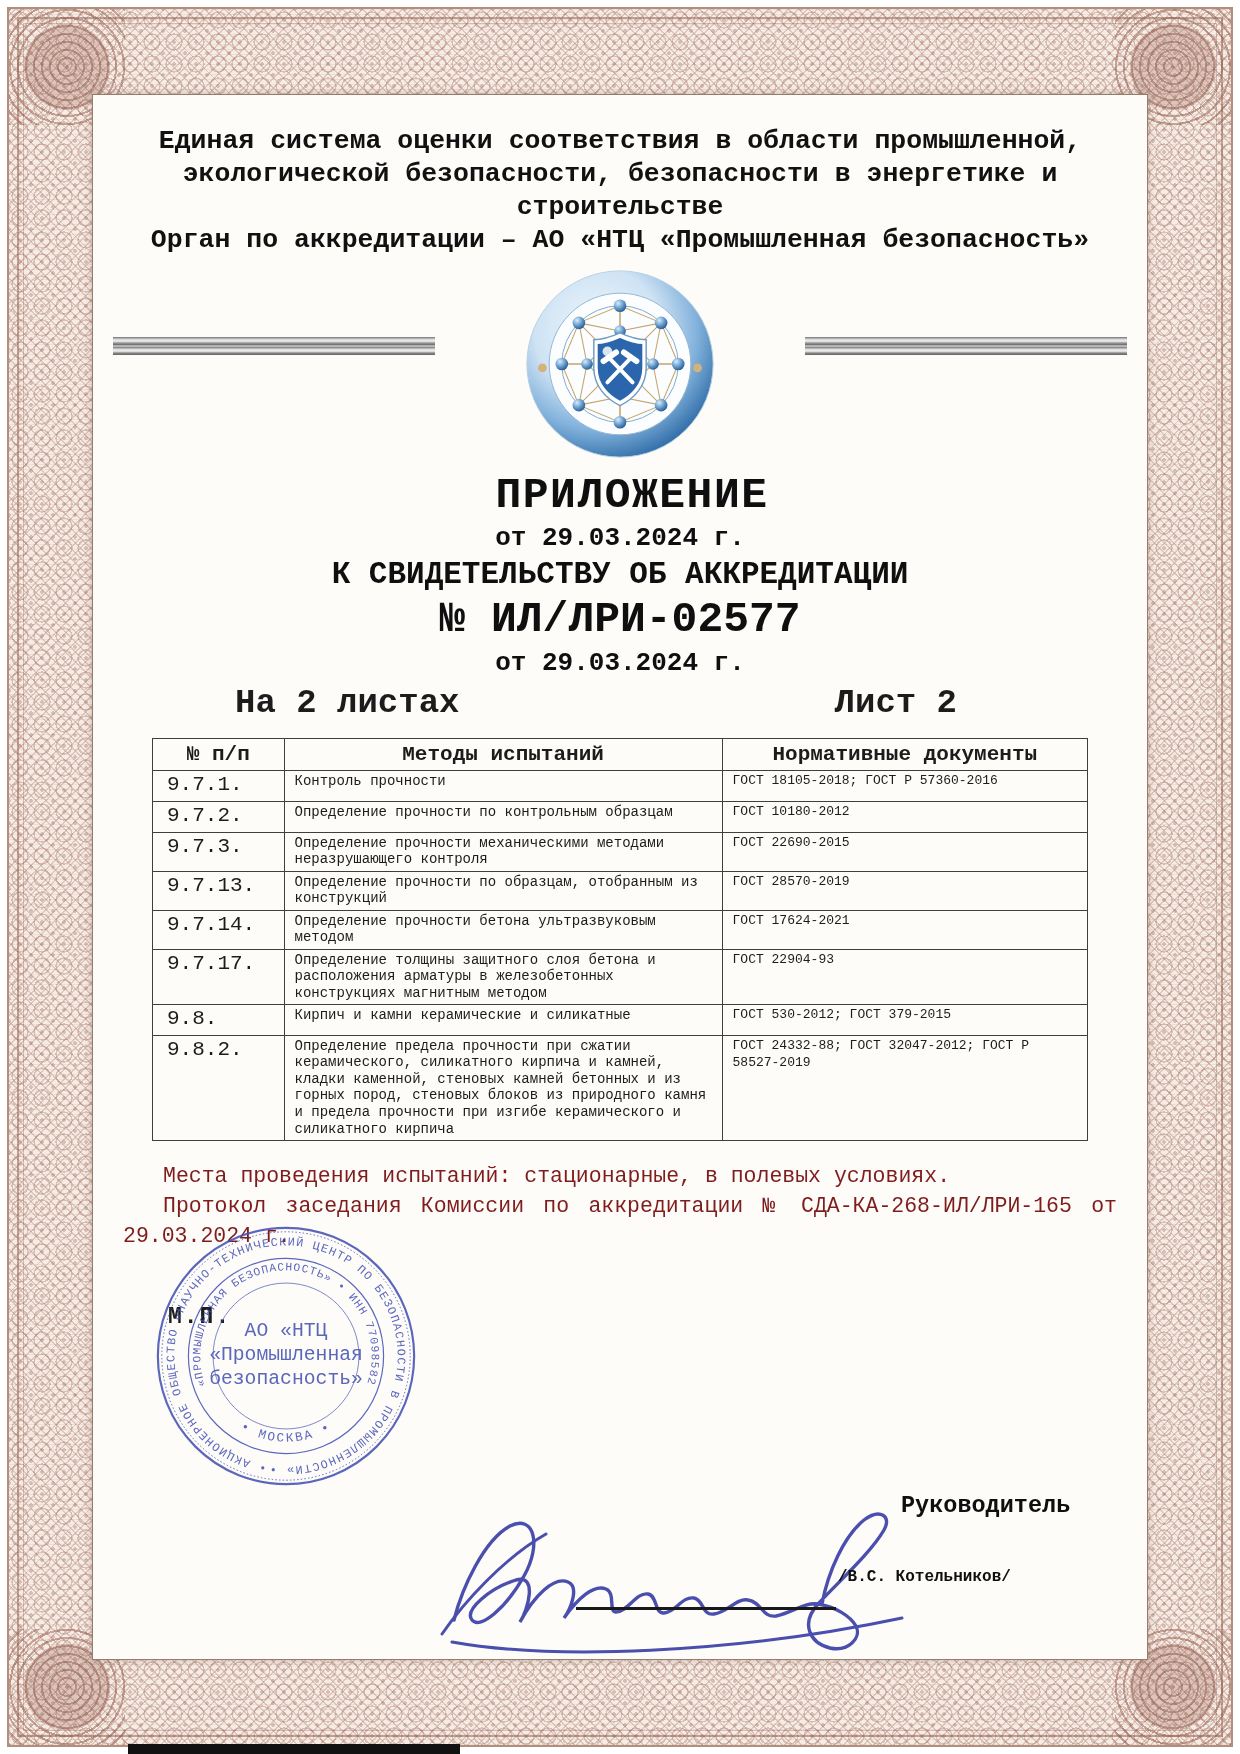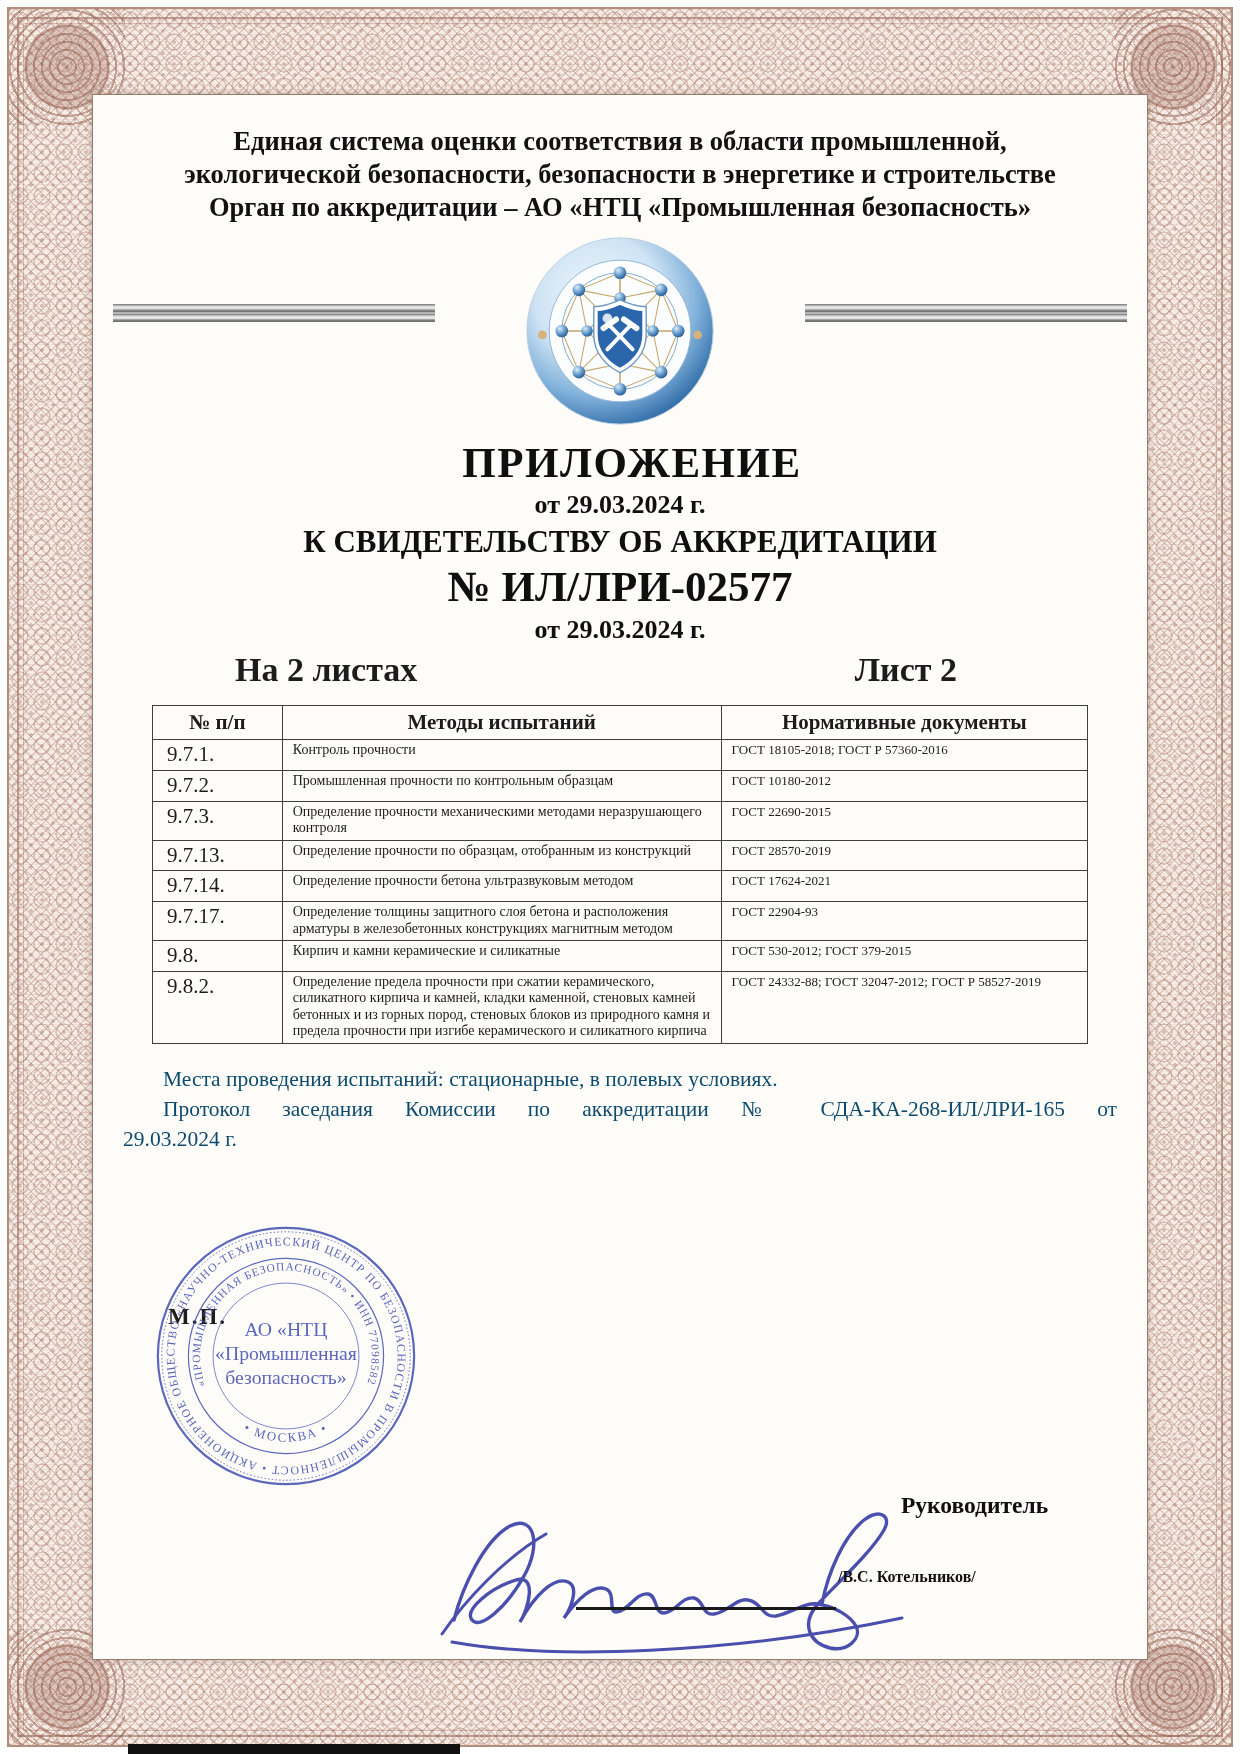--- a/index.html
+++ b/index.html
@@ -1,17 +1,17 @@
 <!DOCTYPE html>
 <html><head>
 <meta charset="utf-8">
 <style>
   html,body{margin:0;padding:0;background:#ffffff;}
   .page{position:relative;width:1240px;height:1754px;background:#ffffff;overflow:hidden;
-        font-family:Liberation Serif, serif;color:#1c1c1c;}
+        font-family:Liberation Mono, monospace;color:#1c1c1c;}
 
   
   .frame{position:absolute;inset:7px;background-color:#f6ece6;
     background-image:
       repeating-radial-gradient(circle at 11px 11px, rgba(168,116,98,.38) 0 1.6px, rgba(168,116,98,0) 1.6px 7px),
       repeating-linear-gradient(45deg, rgba(168,116,98,.30) 0 1.4px, transparent 1.4px 7px),
       repeating-linear-gradient(-45deg, rgba(168,116,98,.30) 0 1.4px, transparent 1.4px 7px),
       repeating-linear-gradient(0deg, rgba(168,116,98,.12) 0 1px, transparent 1px 5px);
     background-size:22px 22px,auto,auto,auto;
     border:2px solid #b28f7d;}
@@ -49,21 +49,21 @@
   
   table.methods{border-collapse:collapse;width:936px;margin:16px auto 0;}
   .methods th,.methods td{border:1px solid #3f3f3f;}
   .methods th{font-size:21px;font-weight:bold;padding:4px 6px;text-align:center;}
   .methods td{font-size:14px;padding:2px 8px 3px 10px;vertical-align:top;line-height:1.18;}
   .methods td.num{width:110px;font-size:21px;padding-left:14px;}
   .methods td.docs{width:362px;font-size:13px;line-height:1.28;}
   .methods col.c1{width:112px}.methods col.c2{width:460px}.methods col.c3{width:364px}
 
   
-  .notes{margin:20px 30px 0;font-size:21.5px;line-height:1.4;color:#0c4a6e;}
+  .notes{margin:20px 30px 0;font-size:21.5px;line-height:1.4;color:#7f1d1d;}
   .notes p{margin:0;}
   .n1{text-indent:40px;}
   .n2{text-indent:40px;text-align:justify;text-align-last:justify;}
   .n3{text-indent:0;}
 
   
   .seal-mark{position:absolute;left:168px;top:1304px;font-weight:bold;font-size:23px;letter-spacing:2px;color:#1d1d1d;}
   .stamp{position:absolute;left:143px;top:1218px;width:286px;height:276px;opacity:.88;}
   .stamp text{fill:#4653b4;}
   .stamp .ring{stroke:#4653b4;fill:none;}
@@ -179,21 +179,21 @@
         </tr>
       </thead>
       <tbody>
         <tr>
           <td class="num">9.7.1.</td>
           <td>Контроль прочности</td>
           <td class="docs">ГОСТ 18105-2018; ГОСТ Р 57360-2016</td>
         </tr>
         <tr>
           <td class="num">9.7.2.</td>
-          <td>Промышленная прочности по контрольным образцам</td>
+          <td>Определение прочности по контрольным образцам</td>
           <td class="docs">ГОСТ 10180-2012</td>
         </tr>
         <tr>
           <td class="num">9.7.3.</td>
           <td>Определение прочности механическими методами неразрушающего контроля</td>
           <td class="docs">ГОСТ 22690-2015</td>
         </tr>
         <tr>
           <td class="num">9.7.13.</td>
           <td>Определение прочности по образцам, отобранным из конструкций</td>

